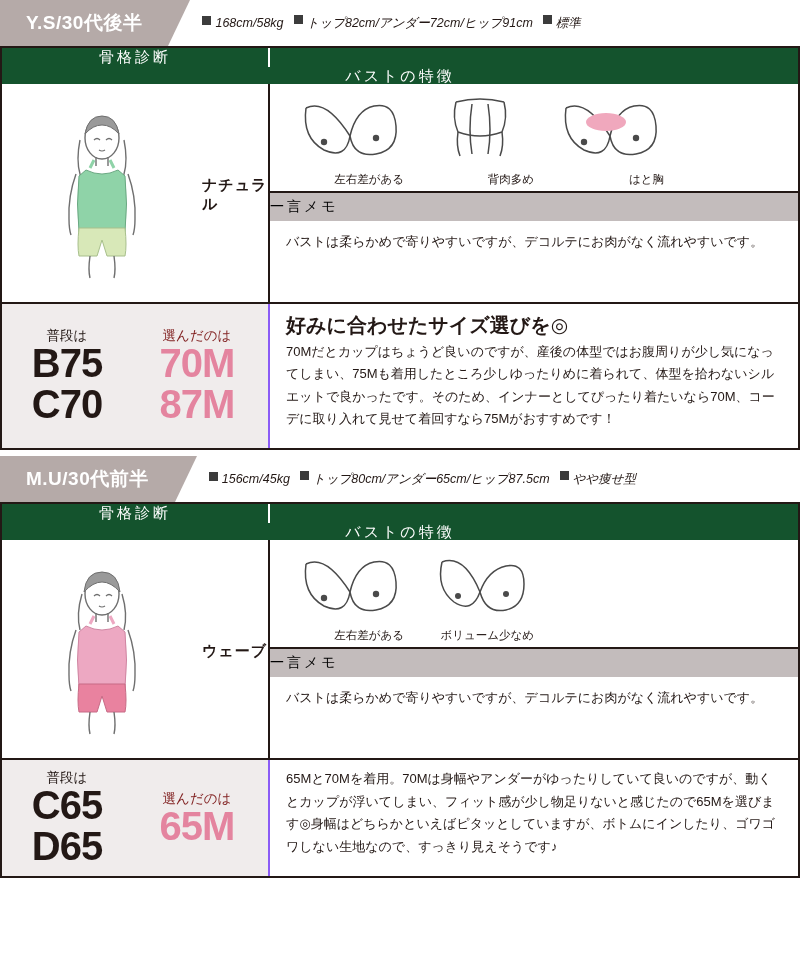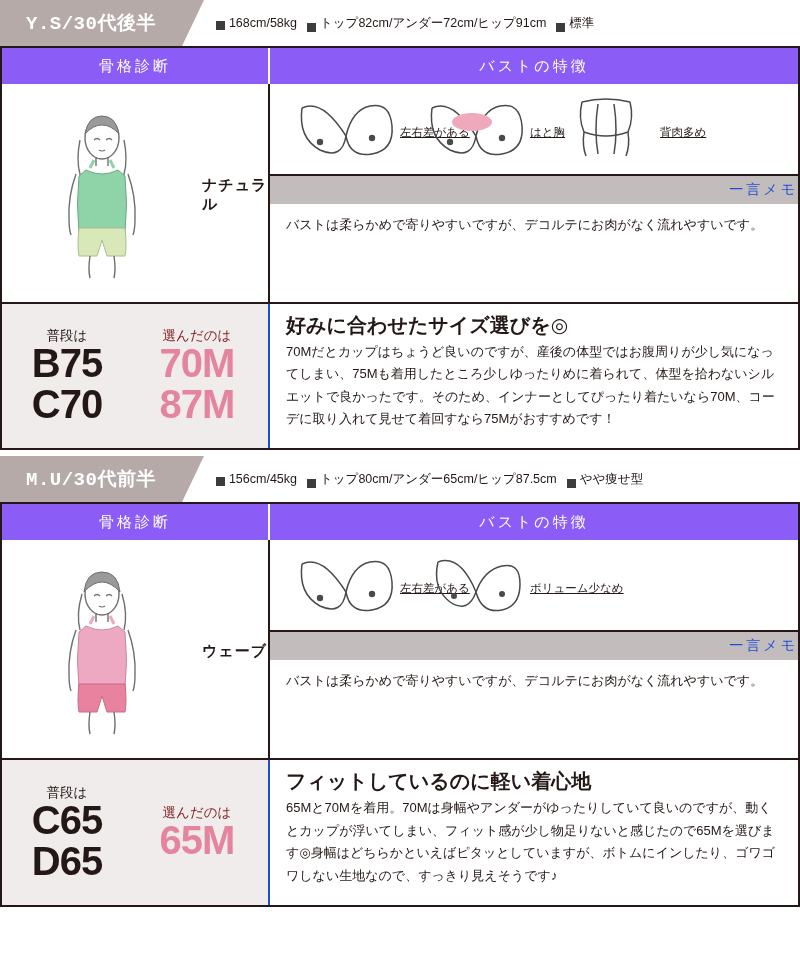--- a/index.html
+++ b/index.html
@@ -23,43 +23,42 @@
   }
   .p-name{
     position:relative;
     background:#b5aaa8;
     color:#ffffff;
     font-size:19px;font-weight:bold;
     display:flex;align-items:center;
     padding-left:26px;padding-right:26px;
     letter-spacing:.5px;
     white-space:nowrap;
-    font-family:Liberation Mono, monospace;
   }
   .p-name:after{
     content:"";position:absolute;right:-22px;top:0;
     border-top:46px solid #b5aaa8;
     border-right:22px solid transparent;
   }
   .p-specs{
     flex:1;display:flex;align-items:center;
     padding-left:34px;
     font-size:12.5px;color:#231815;
     gap:10px;white-space:nowrap;
   }
-  .spec{display:inline-flex;align-items:flex-end;}
+  .spec{display:inline-flex;align-items:flex-start;font-style:italic;}
   .spec .sq{
     display:inline-block;width:9px;height:9px;background:#3c3c3c;
     margin-right:4px;
   }
 
   
   .frame{border:2px solid #231815;}
 
-  .row-head{display:flex;height:36px;background:#8b5cf6;}
+  .row-head{display:flex;height:36px;background:#14532d;flex-direction:column;}
   .row-head .cell{
     display:flex;align-items:center;justify-content:center;
     color:#ffffff;font-size:15px;letter-spacing:3px;
   }
   .col-left{width:268px;box-sizing:border-box;}
   .col-right{flex:1;box-sizing:border-box;}
   .row-head .col-left{border-right:2px solid #ffffff;}
 
   .row-body{display:flex;}
   .body-left{
@@ -69,38 +68,38 @@
     justify-content:flex-start;
     padding-top:10px;padding-bottom:8px;
   }
   .skeleton-label{
     font-size:15px;font-weight:bold;margin-top:2px;letter-spacing:1px;
   }
   .body-right{flex:1;display:flex;flex-direction:column;}
 
   .bust-area{padding:8px 14px 4px 14px;}
   .bust-icons{display:flex;justify-content:flex-start;gap:18px;padding-left:8px;}
-  .bust-item{display:flex;flex-direction:row;align-items:center;width:112px;text-decoration:underline;}
+  .bust-item{display:flex;flex-direction:column;align-items:flex-end;width:112px;}
   .bust-cap{font-size:11.5px;margin-top:2px;white-space:nowrap;}
 
   .memo-head{
-    background:#c3bcbc;color:#1d4ed8;text-align:right;
+    background:#c3bcbc;color:#000000;text-align:left;
     font-size:14px;letter-spacing:3px;padding:5px 0;
     border-top:2px solid #231815;
   }
   .memo-body{
     padding:10px 14px 10px 16px;font-size:13px;line-height:1.75;
   }
 
   
   .size-row{display:flex;border-top:2px solid #231815;}
   .size-left{
     width:268px;box-sizing:border-box;
     background:#f0ecec;
-    border-right:2px solid #1d4ed8;
+    border-right:2px solid #8b5cf6;
     display:flex;align-items:center;justify-content:center;
     padding:8px 0;
   }
   .size-col{display:flex;flex-direction:column;align-items:center;justify-content:center;}
   .size-col.usual{width:124px;}
   .size-col.chosen{width:136px;}
   .size-cap{font-size:13.5px;margin-bottom:-2px;}
   .size-cap.pink{color:#7f1d1d;}
   .size-val{
     font-size:40px;font-weight:bold;line-height:1.02;letter-spacing:-1px;
@@ -192,42 +191,42 @@
                     <circle cx="28" cy="50" r="3.2" fill="#4a4a4a"></circle>
                     <circle cx="80" cy="46" r="3.2" fill="#4a4a4a"></circle>
                   </svg>
                 </span>
                 <div class="bust-cap">左右差がある</div>
               </div>
 
               <div class="bust-item">
                 <span>
                   <svg width="108" height="78" viewBox="0 0 108 78">
+                    <path d="M30 10 q24 -6 48 0" fill="none" stroke="#4a4a4a" stroke-width="1.5"></path>
+                    <path d="M30 10 q-4 16 2 30 M78 10 q4 16 -2 30" fill="none" stroke="#4a4a4a" stroke-width="1.5"></path>
+                    <path d="M32 40 q22 8 44 0" fill="none" stroke="#4a4a4a" stroke-width="1.5"></path>
+                    <path d="M32 40 q-2 14 2 24 M76 40 q2 14 -2 24" fill="none" stroke="#4a4a4a" stroke-width="1.5"></path>
+                    <path d="M46 12 q-4 26 0 50 M62 12 q4 26 0 50" fill="none" stroke="#4a4a4a" stroke-width="1.5"></path>
+                  </svg>
+                </span>
+                <div class="bust-cap">背肉多め</div>
+              </div>
+
+              <div class="bust-item">
+                <span>
+                  <svg width="108" height="78" viewBox="0 0 108 78">
                     <path d="M10 16 q-4 30 18 42 q22 10 26 -14" fill="none" stroke="#4a4a4a" stroke-width="1.5"></path>
                     <path d="M54 44 q6 -26 24 -30 q20 -4 22 20 q2 24 -20 28 q-22 4 -26 -18" fill="none" stroke="#4a4a4a" stroke-width="1.5"></path>
                     <path d="M10 16 q20 -10 44 28" fill="none" stroke="#4a4a4a" stroke-width="1.5"></path>
                     <ellipse cx="50" cy="30" rx="20" ry="9" fill="#f0a8bd"></ellipse>
                     <circle cx="28" cy="50" r="3.2" fill="#4a4a4a"></circle>
                     <circle cx="80" cy="46" r="3.2" fill="#4a4a4a"></circle>
                   </svg>
                 </span>
                 <div class="bust-cap">はと胸</div>
-              </div>
-
-              <div class="bust-item">
-                <span>
-                  <svg width="108" height="78" viewBox="0 0 108 78">
-                    <path d="M30 10 q24 -6 48 0" fill="none" stroke="#4a4a4a" stroke-width="1.5"></path>
-                    <path d="M30 10 q-4 16 2 30 M78 10 q4 16 -2 30" fill="none" stroke="#4a4a4a" stroke-width="1.5"></path>
-                    <path d="M32 40 q22 8 44 0" fill="none" stroke="#4a4a4a" stroke-width="1.5"></path>
-                    <path d="M32 40 q-2 14 2 24 M76 40 q2 14 -2 24" fill="none" stroke="#4a4a4a" stroke-width="1.5"></path>
-                    <path d="M46 12 q-4 26 0 50 M62 12 q4 26 0 50" fill="none" stroke="#4a4a4a" stroke-width="1.5"></path>
-                  </svg>
-                </span>
-                <div class="bust-cap">背肉多め</div>
               </div>
 
             </div>
           </div>
 
           <div class="memo-head">一言メモ</div>
           <div class="memo-body">バストは柔らかめで寄りやすいですが、デコルテにお肉がなく流れやすいです。</div>
         </div>
       </div>
 
@@ -348,21 +347,20 @@
             <div class="size-cap">普段は</div>
             <div class="size-val">C65</div>
             <div class="size-val">D65</div>
           </div>
           <div class="size-col chosen">
             <div class="size-cap pink">選んだのは</div>
             <div class="size-val pink">65M</div>
           </div>
         </div>
         <div class="size-right">
-          <div class="size-title">フィットしているのに軽い着心地</div>
           <div class="size-text">65Mと70Mを着用。70Mは身幅やアンダーがゆったりしていて良いのですが、動くとカップが浮いてしまい、フィット感が少し物足りないと感じたので65Mを選びます◎身幅はどちらかといえばピタッとしていますが、ボトムにインしたり、ゴワゴワしない生地なので、すっきり見えそうです♪</div>
         </div>
       </div>
 
     </div>
   </div>
 
 </div>
 
 </body></html>

